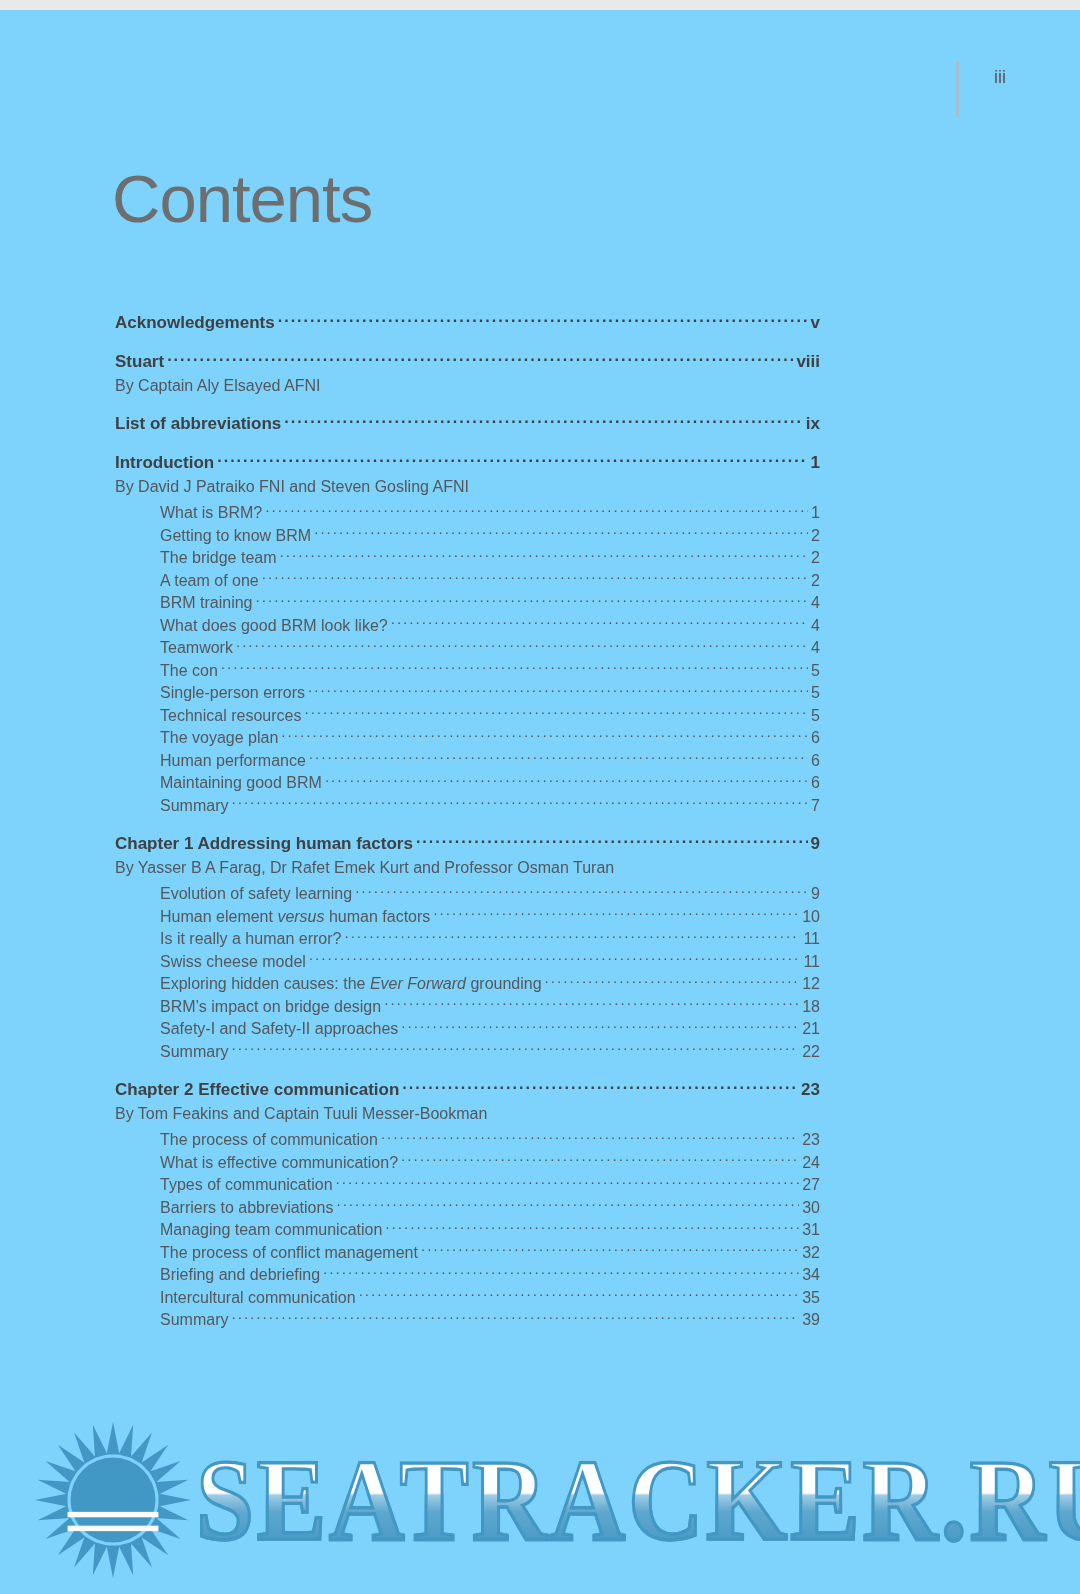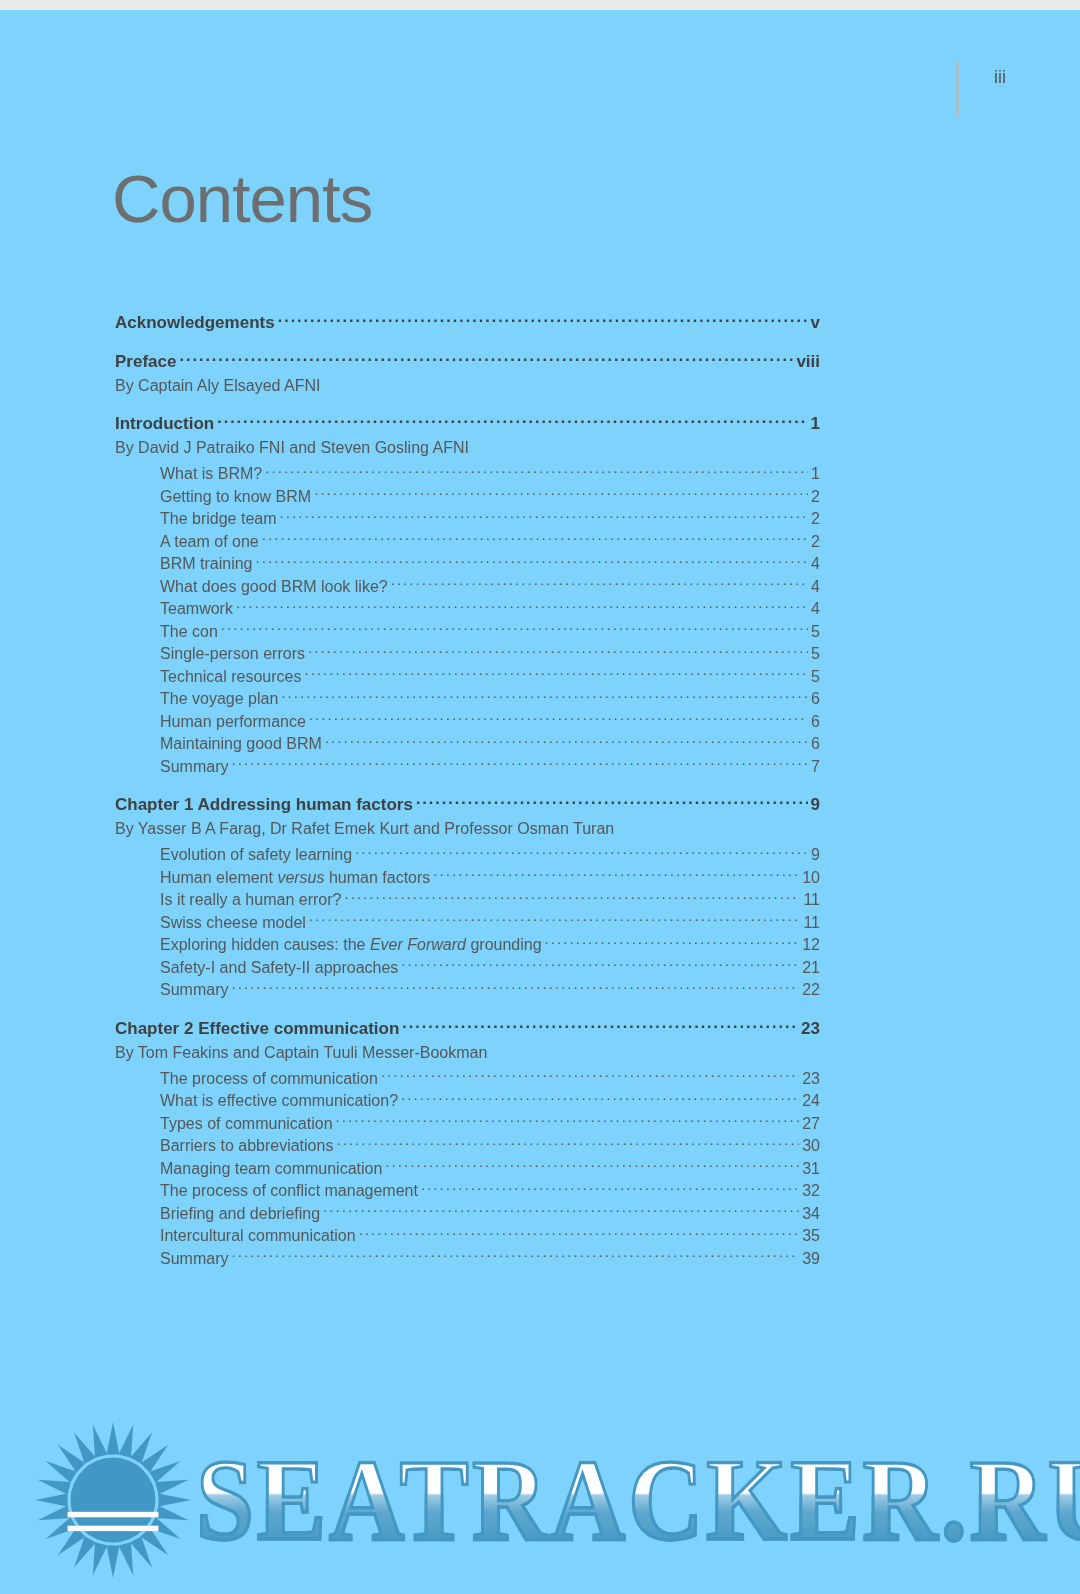--- a/index.html
+++ b/index.html
@@ -146,25 +146,32 @@
   <div class="toc">
       <div class="toc-section">
         <div class="toc-row main">
           <span class="t">Acknowledgements</span>
           <span class="leader"></span>
           <span class="pg">v</span>
         </div>
       </div>
       <div class="toc-section">
         <div class="toc-row main">
-          <span class="t">Preface</span>
+          <span class="t">Stuart</span>
           <span class="leader"></span>
           <span class="pg">viii</span>
         </div>
         <div class="byline">By Captain Aly Elsayed AFNI</div>
+      </div>
+      <div class="toc-section">
+        <div class="toc-row main">
+          <span class="t">List of abbreviations</span>
+          <span class="leader"></span>
+          <span class="pg">ix</span>
+        </div>
       </div>
       <div class="toc-section">
         <div class="toc-row main">
           <span class="t">Introduction</span>
           <span class="leader"></span>
           <span class="pg">1</span>
         </div>
         <div class="byline">By David J Patraiko FNI and Steven Gosling AFNI</div>
         <div class="sublist">
           <div class="toc-row sub">
@@ -264,20 +271,25 @@
           </div>
           <div class="toc-row sub">
             <span class="t">Swiss cheese model</span>
             <span class="leader"></span>
             <span class="pg">11</span>
           </div>
           <div class="toc-row sub">
             <span class="t">Exploring hidden causes: the <em>Ever Forward</em> grounding</span>
             <span class="leader"></span>
             <span class="pg">12</span>
+          </div>
+          <div class="toc-row sub">
+            <span class="t">BRM’s impact on bridge design</span>
+            <span class="leader"></span>
+            <span class="pg">18</span>
           </div>
           <div class="toc-row sub">
             <span class="t">Safety-I and Safety-II approaches</span>
             <span class="leader"></span>
             <span class="pg">21</span>
           </div>
           <div class="toc-row sub">
             <span class="t">Summary</span>
             <span class="leader"></span>
             <span class="pg">22</span>

